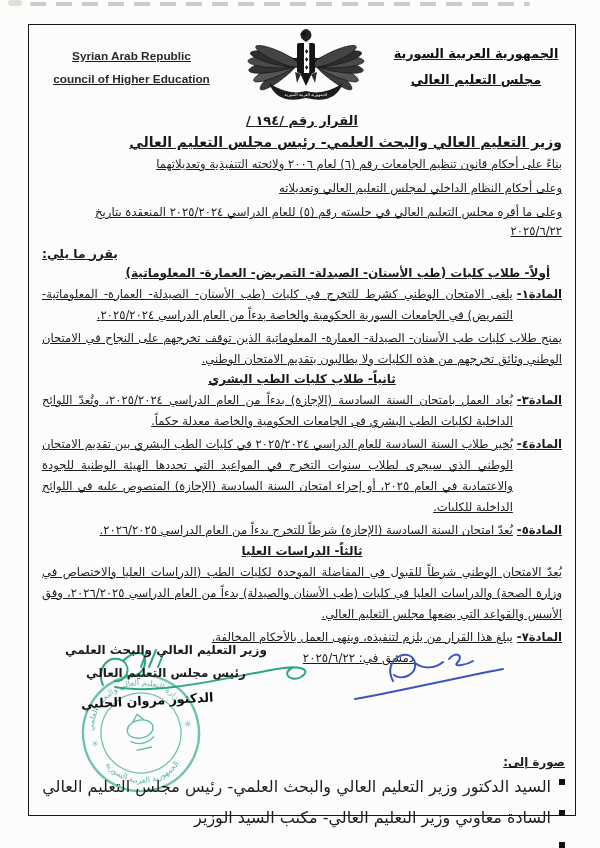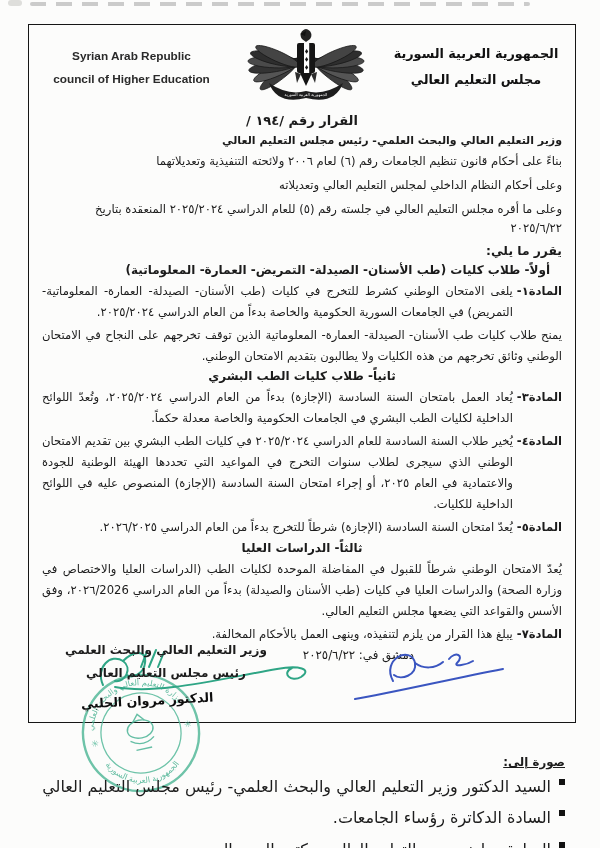--- a/index.html
+++ b/index.html
@@ -1,35 +1,35 @@
 <!DOCTYPE html>
 <html lang="ar"><head>
 <meta charset="utf-8">
 <style>
   html,body{margin:0;padding:0;background:#e8e8e6;}
   .page{position:relative;width:600px;height:848px;background:#fcfcfb;margin:0 auto;overflow:hidden;
         font-family:"DejaVu Sans","Liberation Sans",sans-serif;color:#1c1c1c;}
   .scan-artifact{position:absolute;top:2px;left:30px;width:500px;height:4px;opacity:.5;border-radius:2px;
         background:repeating-linear-gradient(90deg,#9a9a9a 0 16px,transparent 16px 26px);}
   .scan-dot{position:absolute;top:0;left:8px;width:14px;height:6px;background:#c9c9c7;opacity:.6;border-radius:3px;}
-  .frame{position:absolute;left:28px;top:24px;width:548px;height:699px;border:1.6px solid #161616;box-sizing:border-box;}
+  .frame{position:absolute;left:28px;top:24px;width:548px;height:792px;border:1.6px solid #161616;box-sizing:border-box;text-decoration:underline;}
 
   
   .hdr{position:relative;display:flex;flex-direction:row;align-items:flex-start;height:86px;direction:ltr;}
   .hdr-en{width:205px;text-align:center;font-family:"Liberation Sans",sans-serif;font-weight:bold;
           font-size:11.8px;color:#2a2a2a;margin-top:20px;line-height:1.95;}
   .hdr-emblem{flex:1;display:flex;justify-content:center;align-items:flex-start;padding-top:2px;}
   .hdr-ar{width:198px;text-align:center;direction:rtl;font-weight:bold;font-size:12.8px;margin-top:16px;line-height:2.05;color:#111;}
 
   
   .doc{direction:rtl;padding:0 13px 0 13px;font-size:11.6px;color:#1b1b1b;}
   .decision-no{text-align:center;font-weight:bold;font-size:13px;margin:2px 0 6px 0;}
-  .authority{font-weight:bold;font-size:11px;margin-bottom:5px;}
+  .authority{font-weight:bold;font-size:14px;margin-bottom:5px;}
   .clause{margin-bottom:5px;line-height:1.65;}
-  .resolve{text-align:right;font-weight:bold;font-size:12.3px;margin:4px 0 5px 0;}
+  .resolve{text-align:left;font-weight:bold;font-size:12.3px;margin:4px 0 5px 0;}
   .sec-head{font-weight:bold;font-size:12px;margin:2px 0 4px 0;padding-right:12px;}
   .sec-head.centered{text-align:center;padding-right:0;}
   .article{display:flex;direction:rtl;margin-bottom:2px;line-height:1.82;}
   .article .lbl{font-weight:bold;white-space:nowrap;padding-left:4px;}
   .article .txt{flex:1;text-align:justify;}
   .dateline{padding-right:148px;margin-top:3px;font-size:11.8px;}
 
   
   .sig-titles{position:absolute;left:22px;top:614px;width:230px;text-align:center;font-weight:bold;
               font-size:12px;line-height:1.9;direction:rtl;z-index:3;}
@@ -132,21 +132,21 @@
         <span class="txt">يُخير طلاب السنة السادسة للعام الدراسي ٢٠٢٥/٢٠٢٤ في كليات الطب البشري بين تقديم الامتحان الوطني الذي سيجرى لطلاب سنوات التخرج في المواعيد التي تحددها الهيئة الوطنية للجودة والاعتمادية في العام ٢٠٢٥، أو إجراء امتحان السنة السادسة (الإجازة) المنصوص عليه في اللوائح الداخلية للكليات.</span>
       </div>
       <div class="article">
         <span class="lbl">المادة٥-</span>
         <span class="txt">يُعدّ امتحان السنة السادسة (الإجازة) شرطاً للتخرج بدءاً من العام الدراسي ٢٠٢٦/٢٠٢٥.</span>
       </div>
 
       <div class="sec-head centered">ثالثاً- الدراسات العليا</div>
 
       <div class="article">
-        <span class="txt">يُعدّ الامتحان الوطني شرطاً للقبول في المفاضلة الموحدة لكليات الطب (الدراسات العليا والاختصاص في وزارة الصحة) والدراسات العليا في كليات (طب الأسنان والصيدلة) بدءاً من العام الدراسي ٢٠٢٦/2026، وفق الأسس والقواعد التي يضعها مجلس التعليم العالي.</span>
+        <span class="txt">يُعدّ الامتحان الوطني شرطاً للقبول في المفاضلة الموحدة لكليات الطب (الدراسات العليا والاختصاص في وزارة الصحة) والدراسات العليا في كليات (طب الأسنان والصيدلة) بدءاً من العام الدراسي ٢٠٢٦/٢٠٢٥، وفق الأسس والقواعد التي يضعها مجلس التعليم العالي.</span>
       </div>
       <div class="article">
         <span class="lbl">المادة٧-</span>
         <span class="txt">يبلغ هذا القرار من يلزم لتنفيذه، وينهى العمل بالأحكام المخالفة.</span>
       </div>
 
       <div class="dateline">دمشق في: ٢٠٢٥/٦/٢٢</div>
     </div>
 
     <div class="sig-titles">
@@ -200,25 +200,21 @@
     </svg>
 
     <div class="copyto">
       <div class="copyto-head">صورة إلى:</div>
       <div class="copy-item">
         <span class="bullet"></span>
         <span class="citxt">السيد الدكتور وزير التعليم العالي والبحث العلمي- رئيس مجلس التعليم العالي</span>
       </div>
       <div class="copy-item">
         <span class="bullet"></span>
-        <span class="citxt">السادة الدكاترة رؤساء الجامعات.</span>
+        <span class="citxt">السادة معاوني وزير التعليم العالي- مكتب السيد الوزير</span>
       </div>
       <div class="copy-item">
         <span class="bullet"></span>
-        <span class="citxt">السادة معاوني وزير التعليم العالي- مكتب السيد الوزير</span>
-      </div>
-      <div class="copy-item">
-        <span class="bullet"></span>
       </div>
     </div>
 
   </div>
 </div>
 
 </body></html>

